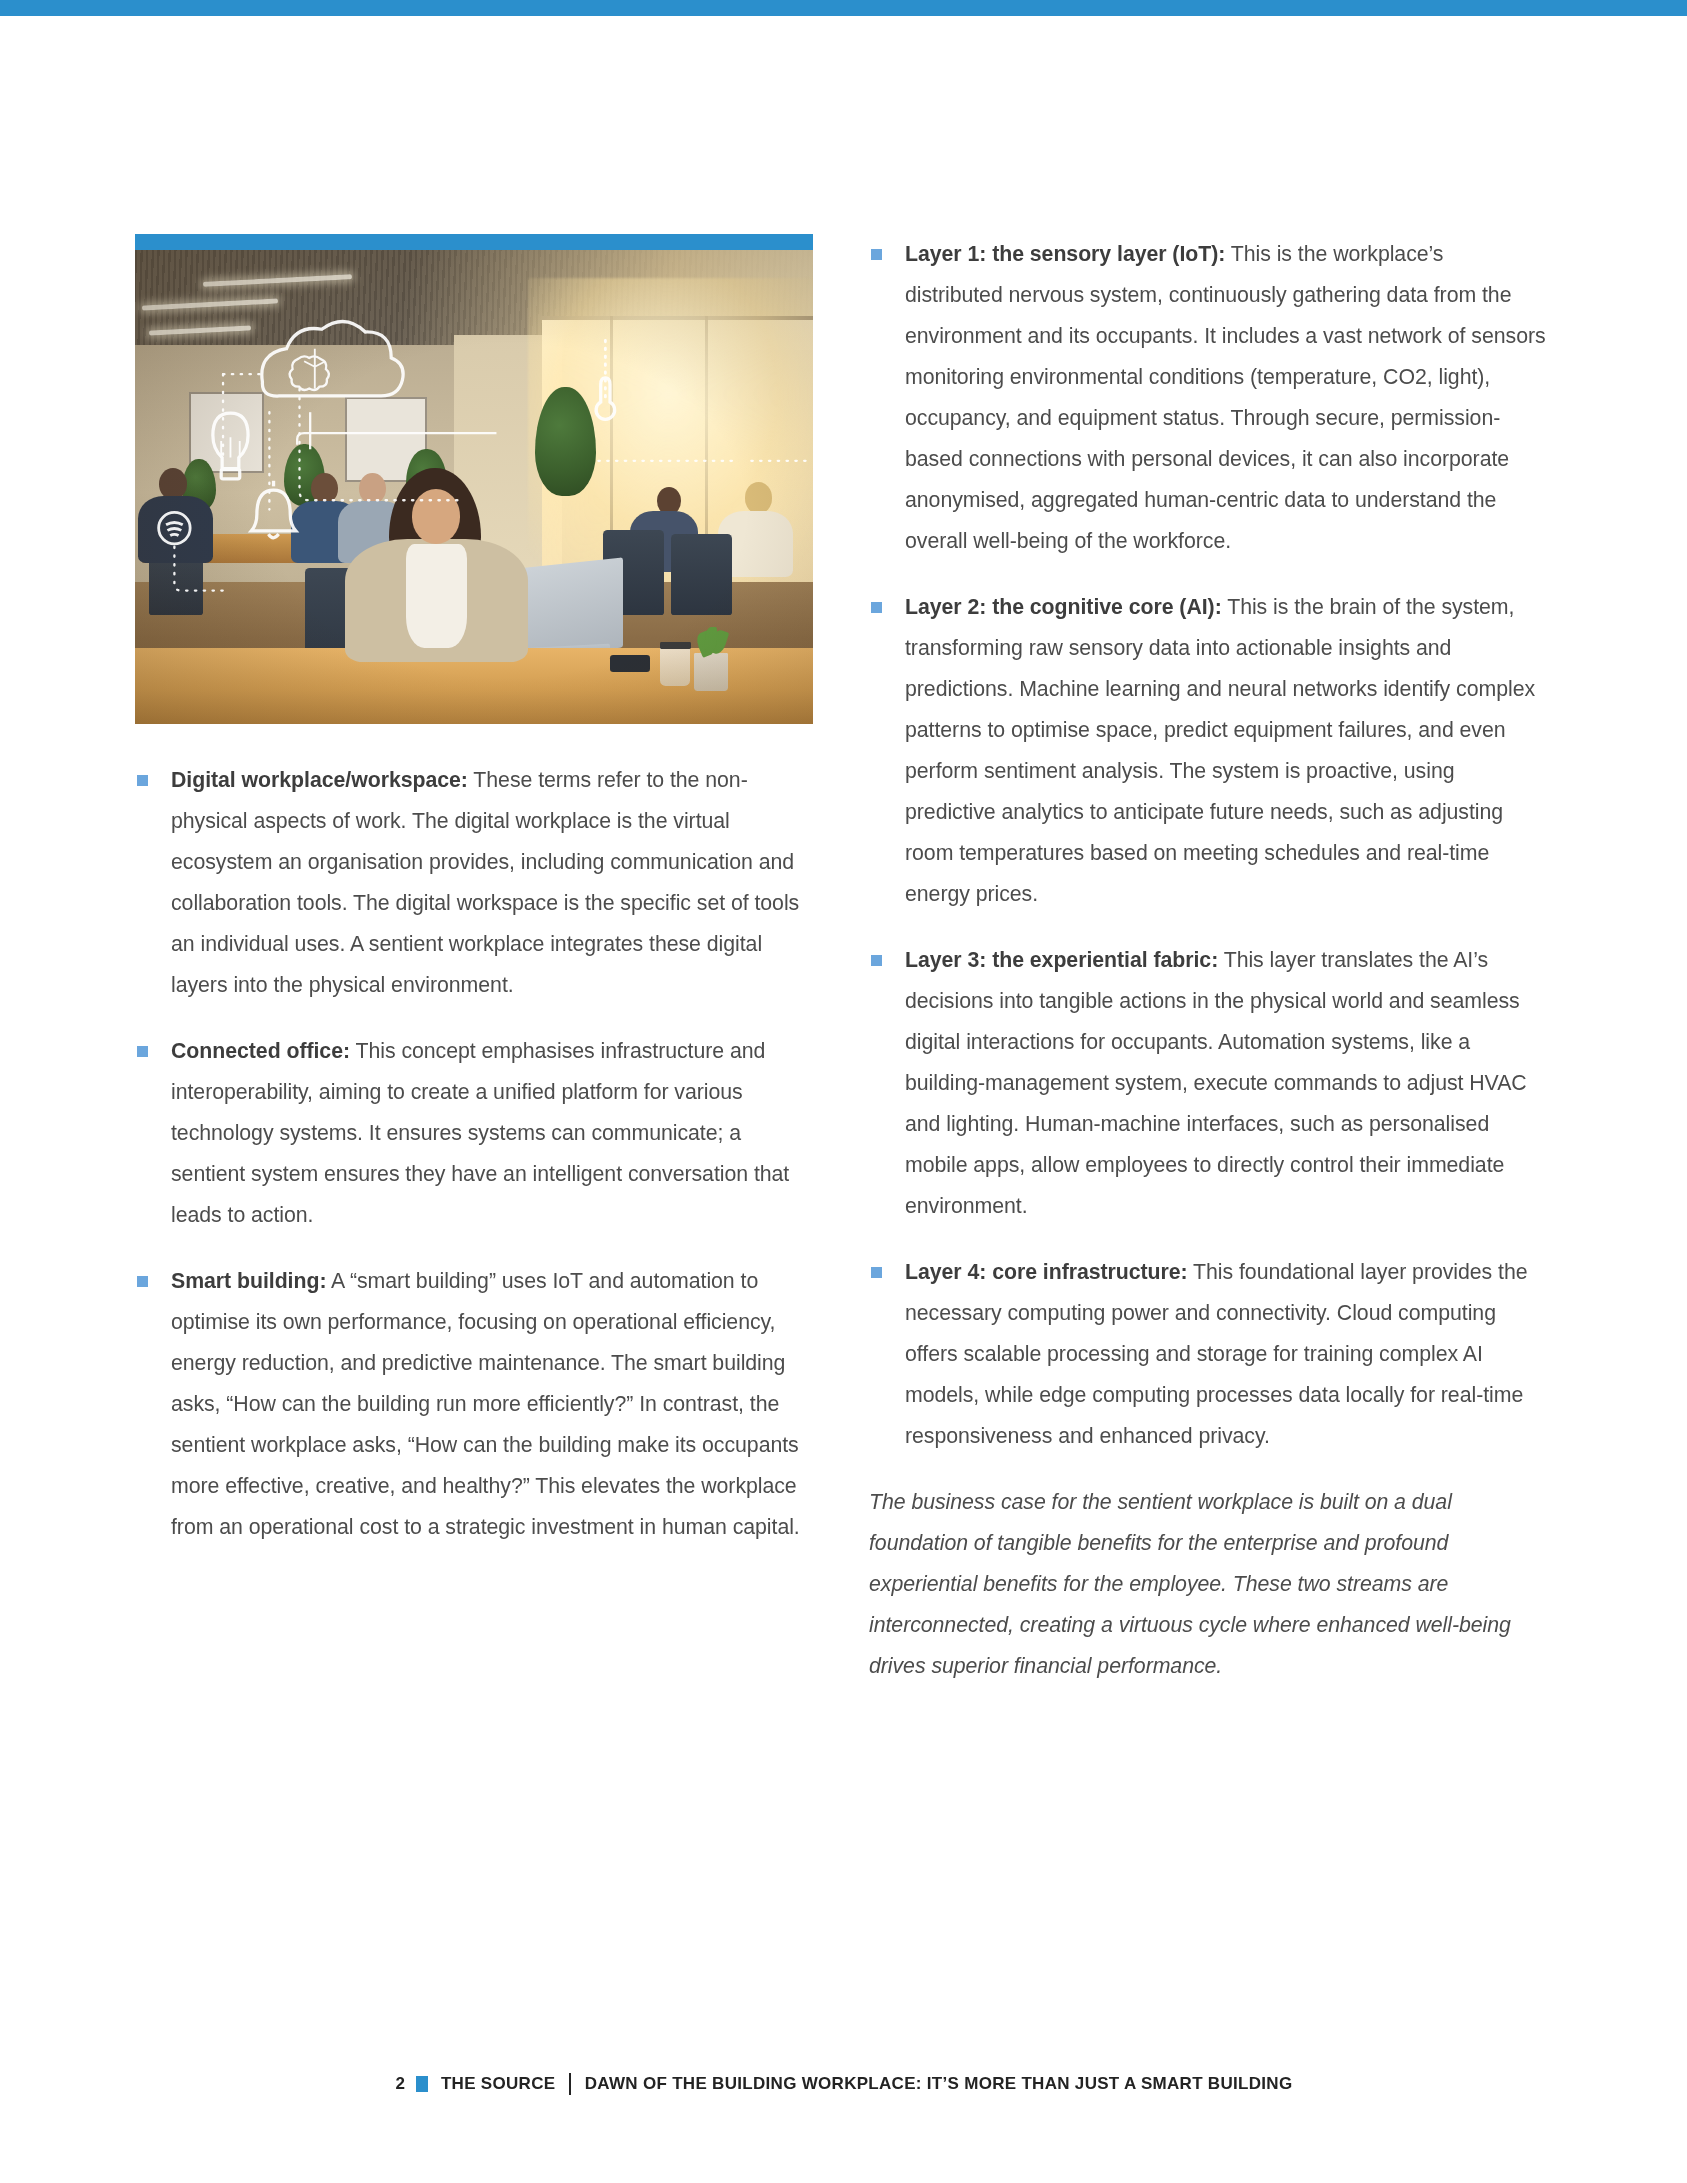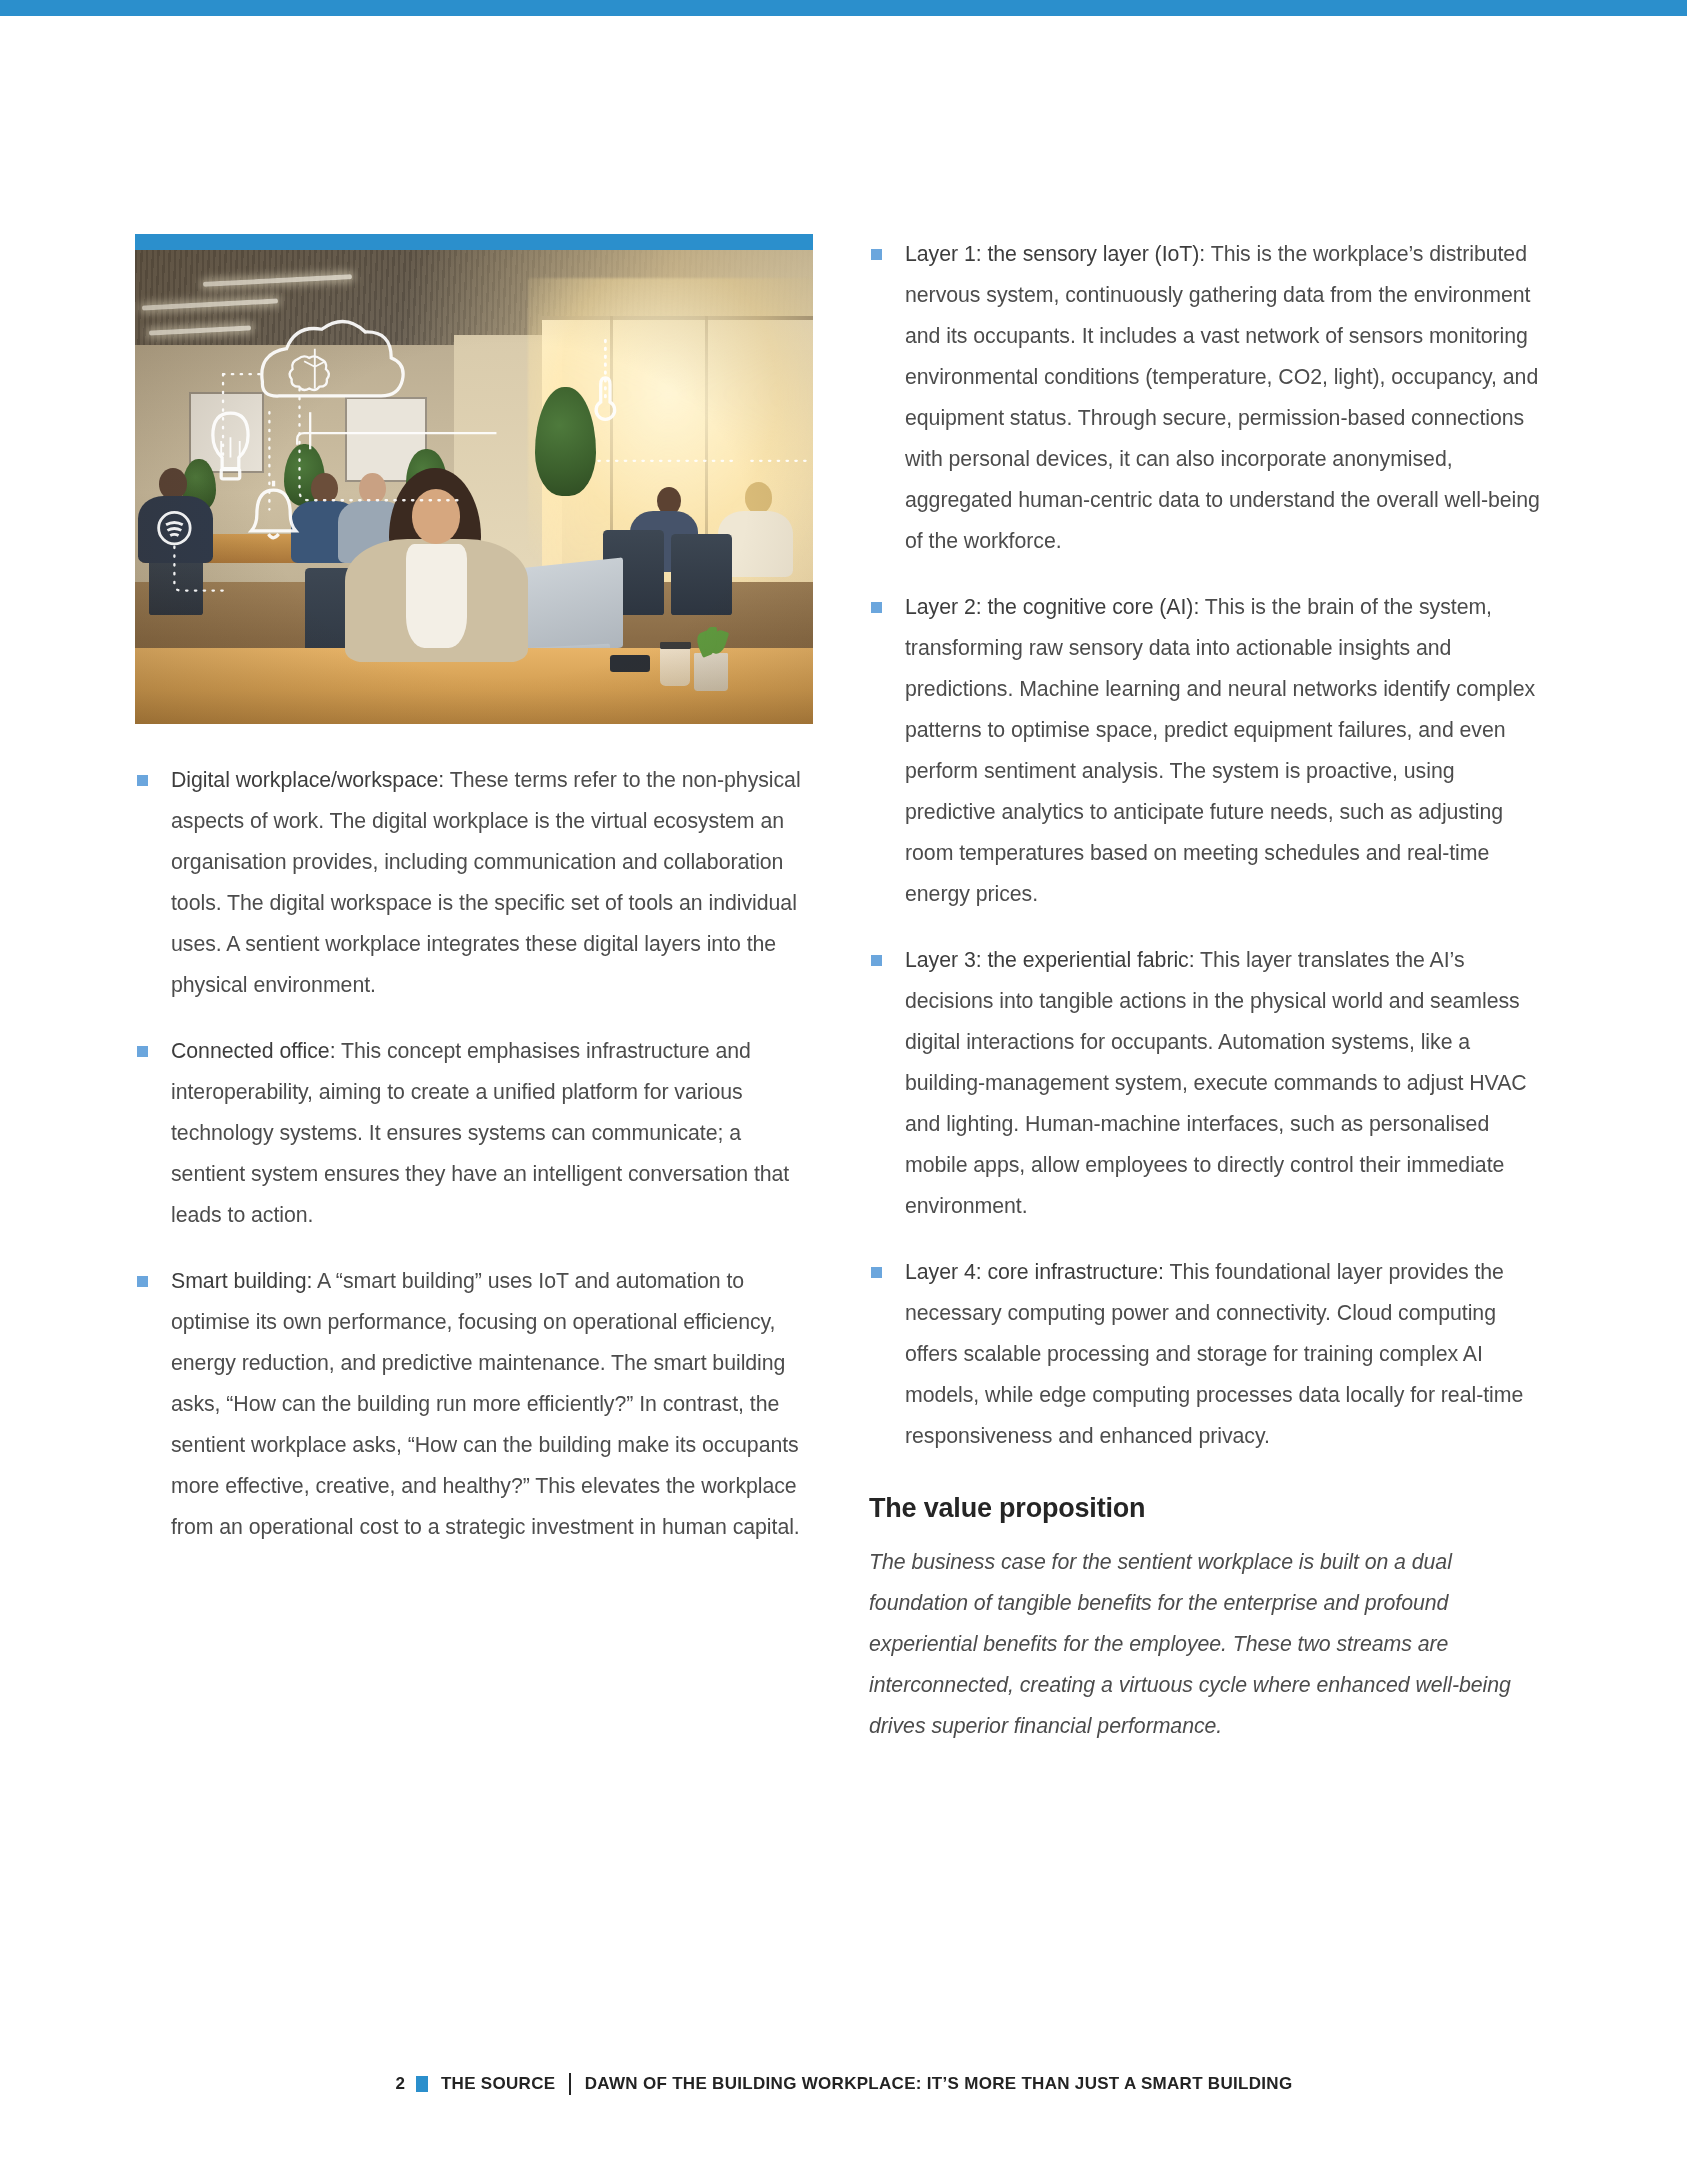--- a/index.html
+++ b/index.html
@@ -203,21 +203,21 @@
   .bullet-item:last-child { margin-bottom: 0; }
   .bullet-marker {
     position: absolute;
     left: 1.9px;
     top: 15px;
     width: 11px;
     height: 11px;
     background: #6ba6dd;
   }
   .bullet-term {
-    font-weight: normal;
+    font-weight: bold;
     color: #3d3d3d;
     margin-top: 47px;
   }
 
   .section-heading {
     font-size: 27px;
     font-weight: bold;
     color: #252525;
     margin: 45px 0 18.5px 0;
     letter-spacing: -0.2px;
@@ -423,21 +423,20 @@
         <li class="bullet-item">
           <span class="bullet-marker"></span>
           <span class="bullet-term">Layer 3: the experiential fabric:</span><span> This layer translates the AI’s decisions into tangible actions in the physical world and seamless digital interactions for occupants. Automation systems, like a building-management system, execute commands to adjust HVAC and lighting. Human-machine interfaces, such as personalised mobile apps, allow employees to directly control their immediate environment.</span>
         </li>
         <li class="bullet-item">
           <span class="bullet-marker"></span>
           <span class="bullet-term">Layer 4: core infrastructure:</span><span> This foundational layer provides the necessary computing power and connectivity. Cloud computing offers scalable processing and storage for training complex AI models, while edge computing processes data locally for real-time responsiveness and enhanced privacy.</span>
         </li>
       </ul>
 
-      <h2 class="section-heading">The value proposition</h2>
       <p class="body-para">The business case for the sentient workplace is built on a dual foundation of tangible benefits for the enterprise and profound experiential benefits for the employee. These two streams are interconnected, creating a virtuous cycle where enhanced well-being drives superior financial performance.</p>
 
     </div>
   </div>
 
   <div class="footer">
     <div class="footer-inner">
       <span class="footer-page">2</span>
       <span class="footer-square"></span>
       <span class="footer-brand">THE SOURCE</span>

